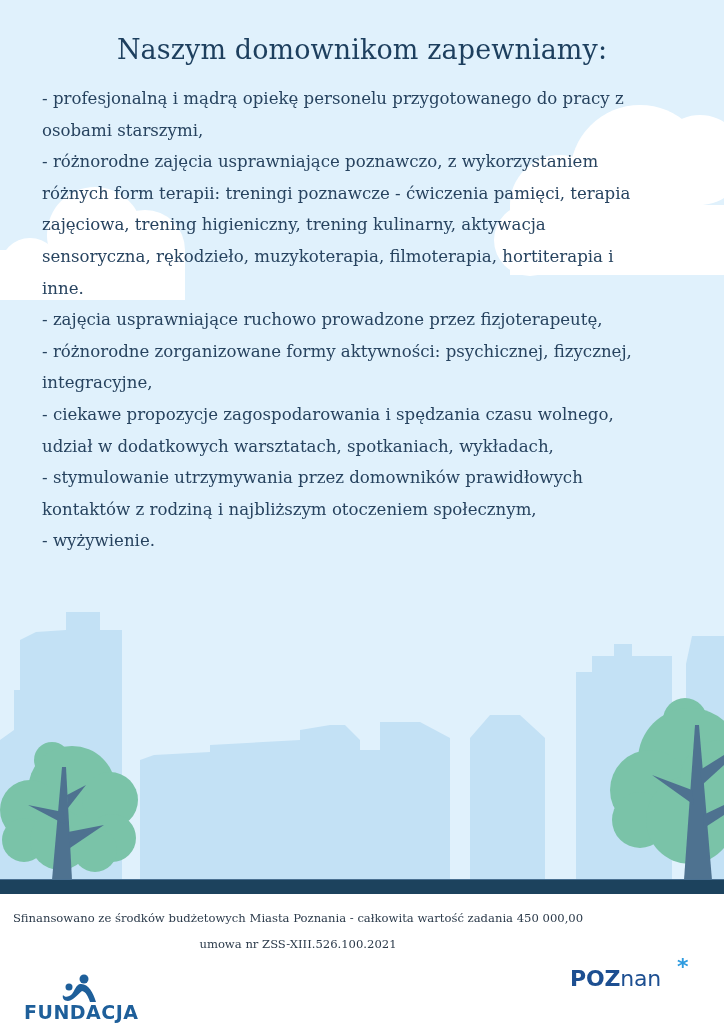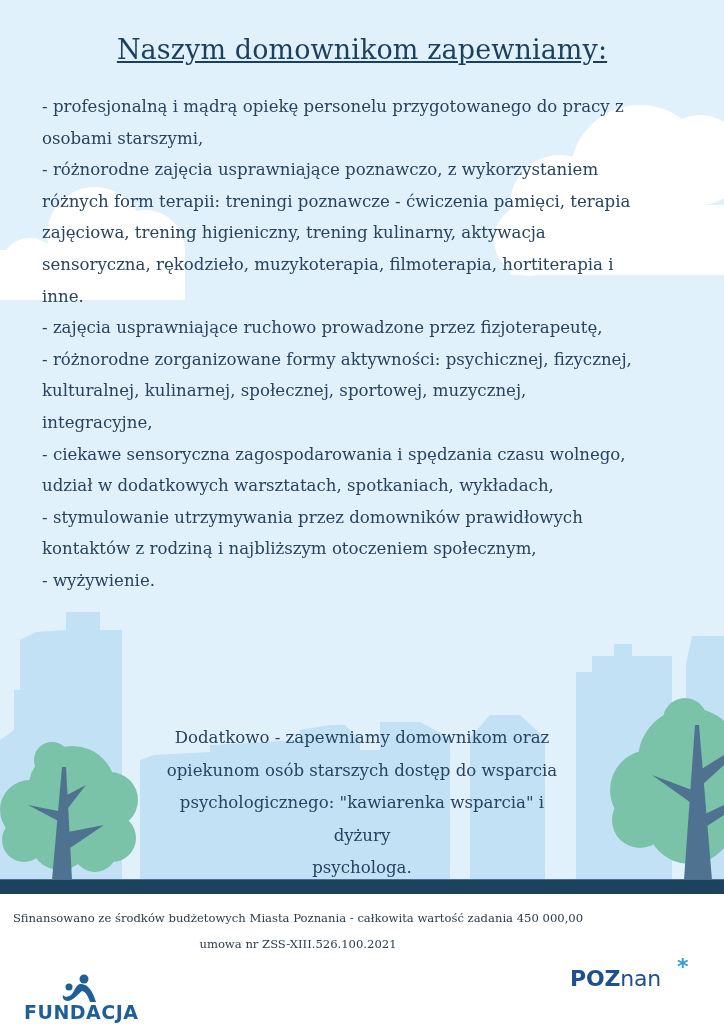--- a/index.html
+++ b/index.html
@@ -1,20 +1,20 @@
 <!DOCTYPE html>
 <html><head>
 <meta charset="utf-8">
 <style>
   html, body { margin: 0; padding: 0; }
   body { width: 724px; height: 1024px; position: relative; overflow: hidden; background: #ffffff; font-family: "DejaVu Serif", "Liberation Serif", serif; }
   .poster { position: absolute; left: 0; top: 0; width: 724px; height: 880px; background: #e0f1fc; overflow: hidden; }
   .bg-svg { position: absolute; left: 0; top: 0; width: 724px; height: 880px; }
-  .title { position: absolute; left: 0; top: 34px; width: 724px; text-align: center; font-family: "DejaVu Serif", "Liberation Serif", serif; font-size: 27px; color: #1d3f5e; letter-spacing: 0.1px; margin: 0; font-weight: normal; text-decoration: underline; }
-  .list { position: absolute; left: 42px; top: 91px; width: 672px; font-size: 16.6px; line-height: 31.6px; color: #27435f; margin: 0; padding: 0; list-style: none; }
+  .title { position: absolute; left: 0; top: 34px; width: 724px; text-align: center; font-family: "DejaVu Serif", "Liberation Serif", serif; font-size: 27px; color: #1d3f5e; letter-spacing: 0.1px; margin: 0; font-weight: normal; }
+  .list { position: absolute; left: 42px; top: 83px; width: 672px; font-size: 16.6px; line-height: 31.6px; color: #27435f; margin: 0; padding: 0; list-style: none; }
   .list li { margin: 0; padding: 0; }
   .extra { position: absolute; left: 150px; top: 722px; width: 424px; text-align: center; font-size: 16.6px; line-height: 32.5px; color: #27435f; }
   .ground { position: absolute; left: 0; top: 880px; width: 724px; height: 14px; background: #1c425d; }
   .ground-edge { position: absolute; left: 0; top: 879px; width: 724px; height: 1px; background: #4a7091; }
   .footer-text { position: absolute; left: 0; top: 905px; width: 596px; text-align: center; font-family: "DejaVu Serif", "Liberation Serif", serif; font-size: 11.6px; line-height: 26px; color: #2b3a4a; }
   .logo-fundacja { position: absolute; left: 24px; top: 974px; width: 120px; height: 66px; }
   .logo-fundacja .word { position: absolute; left: 0; top: 27px; font-family: "DejaVu Sans", "Liberation Sans", sans-serif; font-weight: bold; font-size: 19px; color: #1e5f9a; letter-spacing: 0.5px; }
   .logo-fundacja .sub { position: absolute; left: 22px; top: 50px; font-family: Liberation Mono, monospace; font-size: 11px; color: #1e5f9a; letter-spacing: 0.6px; }
   .logo-fundacja .sub b { font-weight: bold; }
   .logo-fundacja svg { position: absolute; left: 36px; top: 0px; }
@@ -103,35 +103,28 @@
   <ul class="list">
     <li>- profesjonalną i mądrą opiekę personelu przygotowanego do pracy z</li>
     <li>osobami starszymi,</li>
     <li>- różnorodne zajęcia usprawniające poznawczo, z wykorzystaniem</li>
     <li>różnych form terapii: treningi poznawcze - ćwiczenia pamięci, terapia</li>
     <li>zajęciowa, trening higieniczny, trening kulinarny, aktywacja</li>
     <li>sensoryczna, rękodzieło, muzykoterapia, filmoterapia, hortiterapia i</li>
     <li>inne.</li>
     <li>- zajęcia usprawniające ruchowo prowadzone przez fizjoterapeutę,</li>
     <li>- różnorodne zorganizowane formy aktywności: psychicznej, fizycznej,</li>
-    <li>kulturalnej, kulinarnej, społecznej, sportowej, muzycznej,</li>
     <li>integracyjne,</li>
-    <li>- ciekawe sensoryczna zagospodarowania i spędzania czasu wolnego,</li>
+    <li>- ciekawe propozycje zagospodarowania i spędzania czasu wolnego,</li>
     <li>udział w dodatkowych warsztatach, spotkaniach, wykładach,</li>
     <li>- stymulowanie utrzymywania przez domowników prawidłowych</li>
     <li>kontaktów z rodziną i najbliższym otoczeniem społecznym,</li>
     <li>- wyżywienie.</li>
   </ul>
 
-  <div class="extra">
-    <div>Dodatkowo - zapewniamy domownikom oraz</div>
-    <div>opiekunom osób starszych dostęp do wsparcia</div>
-    <div>psychologicznego: "kawiarenka wsparcia" i dyżury</div>
-    <div>psychologa.</div>
-  </div>
 </div>
 
 <div class="ground-edge"></div>
 <div class="ground"></div>
 
 <div class="footer-text">
   <div>Sfinansowano ze środków budżetowych Miasta Poznania - całkowita wartość zadania 450 000,00</div>
   <div>umowa nr ZSS-XIII.526.100.2021</div>
 </div>
 

